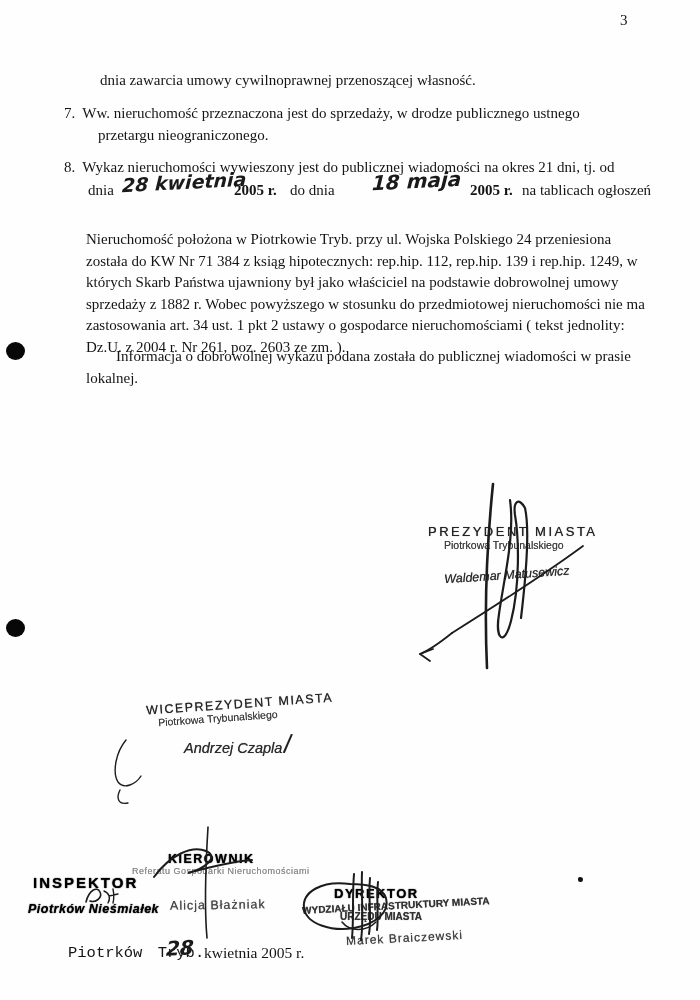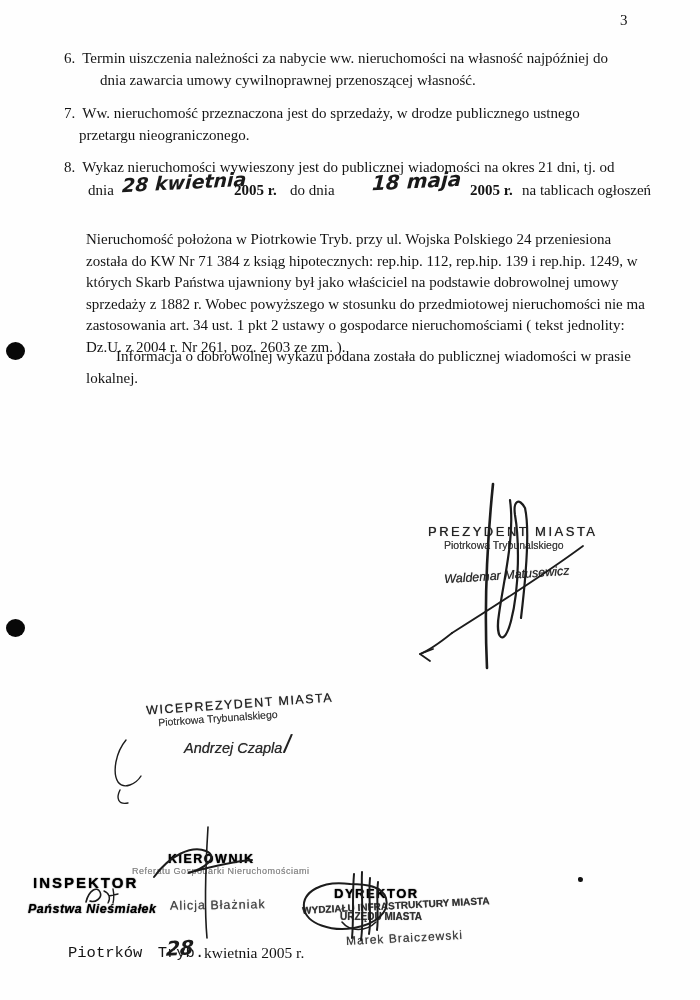--- a/index.html
+++ b/index.html
@@ -29,29 +29,26 @@
 </head>
 <body>
 
 <div class="page">
 
   <div class="line" style="left:620px; top:12px;">3</div>
 
   <div class="hole" style="left:6px; top:342px; width:19px; height:18px;"></div>
   <div class="hole" style="left:6px; top:619px; width:19px; height:18px;"></div>
 
-  <div class="line" style="left:64px; top:50px;">
-    <span class="num">6.</span><span>Termin uiszczenia należności za nabycie ww. nieruchomości na własność najpóźniej do</span>
-  </div>
   <div class="line" style="left:100px; top:72px;">dnia zawarcia umowy cywilnoprawnej przenoszącej własność.</div>
 
   <div class="line" style="left:64px; top:105px;">
     <span class="num">7.</span><span>Ww. nieruchomość przeznaczona jest do sprzedaży, w drodze publicznego ustnego</span>
   </div>
-  <div class="line" style="left:79px; top:127px;">przetargu nieograniczonego.</div>
+  <div class="line" style="left:98px; top:127px;">przetargu nieograniczonego.</div>
 
   <div class="line" style="left:64px; top:159px;">
     <span class="num">8.</span><span>Wykaz nieruchomości wywieszony jest do publicznej wiadomości na okres 21 dni, tj. od</span>
   </div>
   <div class="line" style="left:88px; top:182px;">dnia</div>
   <div class="script" style="left:122px; top:171px; font-size:19px;">28 kwietnia</div>
   <div class="line bold" style="left:234px; top:182px;">2005 r.</div>
   <div class="line" style="left:290px; top:182px;">do dnia</div>
   <div class="script" style="left:372px; top:169px; font-size:20px;">18 maja</div>
   <div class="line bold" style="left:470px; top:182px;">2005 r.</div>
@@ -75,21 +72,21 @@
   <div class="stamp stamp-title" style="left:146px; top:697px; font-size:12.5px; letter-spacing:1.5px; transform:rotate(-4deg);">WICEPREZYDENT MIASTA</div>
   <div class="stamp stamp-sub" style="left:158px; top:712px; transform:rotate(-4deg);">Piotrkowa Trybunalskiego</div>
   <div class="stamp stamp-name" style="left:184px; top:740px; font-size:14.5px;">Andrzej Czapla</div>
   <div class="stamp" style="left:284px; top:729px; font-size:27px; color:#222; transform:rotate(8deg);">/</div>
   <svg class="sig" style="left:108px; top:732px;" width="60" height="78" viewBox="0 0 60 78">
     <path d="M 18,8 C 8,20 4,40 10,50 C 16,58 28,52 33,44" stroke-width="1.4" stroke="#a9a9a9"></path>
     <path d="M 12,58 C 8,66 10,73 20,71" stroke-width="1.4" stroke="#a9a9a9"></path>
   </svg>
 
   <div class="stamp stamp-heavy" style="left:33px; top:874px; font-size:15px; letter-spacing:2px;">INSPEKTOR</div>
-  <div class="stamp stamp-heavy" style="left:28px; top:902px; font-size:12.5px; font-style:italic; letter-spacing:0.5px;">Państwa Nieśmiałek</div>
+  <div class="stamp stamp-heavy" style="left:28px; top:902px; font-size:12.5px; font-style:italic; letter-spacing:0.5px;">Piotrków Nieśmiałek</div>
   <svg class="sig" style="left:80px; top:884px;" width="45" height="24" viewBox="0 0 45 24">
     <path d="M 6,18 C 9,6 17,2 20,8 C 23,14 15,19 10,17" stroke-width="1.6"></path>
     <path d="M 24,7 C 29,9 31,14 28,19 M 33,5 C 34,10 34,15 33,19 M 29,12 L 38,10" stroke-width="1.4"></path>
   </svg>
 
   <div class="stamp stamp-heavy" style="left:168px; top:852px; font-size:12.5px; letter-spacing:1.5px;">KIEROWNIK</div>
   <div class="stamp" style="left:132px; top:866px; font-size:9px; color:#8a8a8a; letter-spacing:0.5px; text-shadow:0 0 0.6px #999;">Referatu Gospodarki Nieruchomościami</div>
   <div class="stamp" style="left:170px; top:898px; font-size:12.5px; color:#474747; letter-spacing:1px; transform:rotate(-1deg); text-shadow:0 0 0.8px #666;">Alicja Błażniak</div>
   <svg class="sig" style="left:148px; top:825px;" width="120" height="115" viewBox="0 0 120 115">
     <path d="M 60,2 C 58,35 56,80 59,113" stroke-width="1.6"></path>

